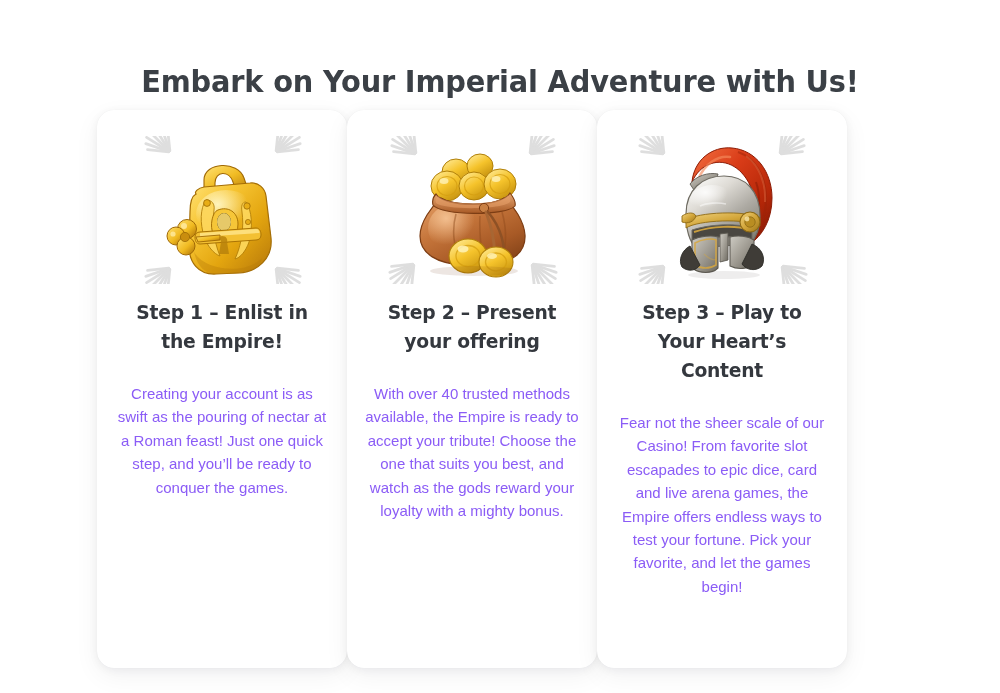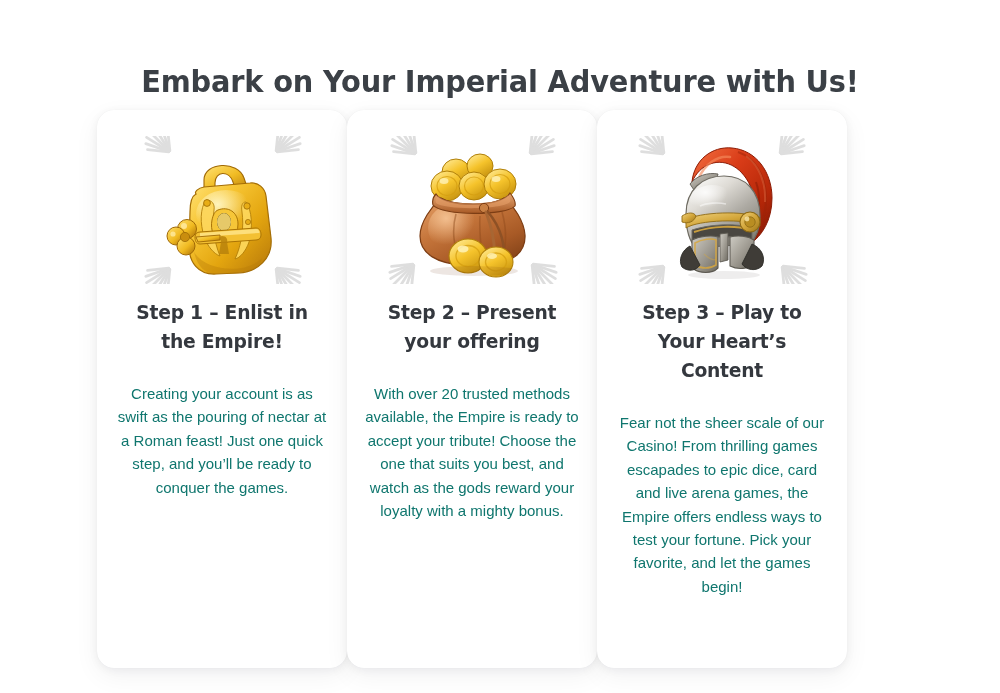--- a/index.html
+++ b/index.html
@@ -91,21 +91,21 @@
   }
 
   .card-body {
     margin: 26px 0 0 0;
     width: 100%;
     text-align: center;
     font-family: "Liberation Sans", "DejaVu Sans", sans-serif;
     font-size: 15px;
     line-height: 23.4px;
     font-weight: 400;
-    color: #0f766e;
+    color: #8b5cf6;
     letter-spacing: 0px;
     hyphens: auto;
     -webkit-hyphens: auto;
   }
 
   .card-1 .card-body { padding: 0 4px; }
   .card-2 .card-body { padding: 0 2px; }
   .card-3 .card-body { padding: 0 1px; }
 </style>
 </head>
@@ -305,21 +305,21 @@
             <ellipse cx="112" cy="126" rx="10.5" ry="9" fill="none" stroke="#d49d10" stroke-width="1.3" opacity="0.75"></ellipse>
             <ellipse cx="108" cy="120" rx="5" ry="3" fill="#fff3b8" opacity="0.8"></ellipse>
           </g>
 
           <ellipse cx="90" cy="135" rx="44" ry="5" fill="#6b3512" opacity="0.12"></ellipse>
         </svg>
       </div>
 
       <div class="card-title">Step 2 – Present your offering</div>
 
-      <p class="card-body">With over 20 trusted methods available, the Empire is ready to accept your tribute! Choose the one that suits you best, and watch as the gods reward your loyalty with a mighty bonus.</p>
+      <p class="card-body">With over 40 trusted methods available, the Empire is ready to accept your tribute! Choose the one that suits you best, and watch as the gods reward your loyalty with a mighty bonus.</p>
     </div>
 
     <div class="card card-3">
 
       <div class="card-icon">
         <svg viewBox="0 0 176 148" xmlns="http://www.w3.org/2000/svg">
           <defs>
             <linearGradient id="g3crest" x1="0.1" y1="0" x2="0.95" y2="0.9">
               <stop offset="0%" stop-color="#f06a3c"></stop>
               <stop offset="35%" stop-color="#d93c18"></stop>
@@ -413,17 +413,17 @@
 
           <path d="M66 70 C72 67 84 66 92 68" fill="none" stroke="#ffffff" stroke-width="1.6" opacity="0.5"></path>
           <path d="M70 118 C74 122 78 124 82 124" fill="none" stroke="#d7a73f" stroke-width="1.2" opacity="0.4"></path>
 
           <ellipse cx="90" cy="139" rx="36" ry="4" fill="#56534c" opacity="0.1"></ellipse>
         </svg>
       </div>
 
       <div class="card-title">Step 3 – Play to Your Heart’s Content</div>
 
-      <p class="card-body">Fear not the sheer scale of our Casino! From thrilling games escapades to epic dice, card and live arena games, the Empire offers endless ways to test your fortune. Pick your favorite, and let the games begin!</p>
+      <p class="card-body">Fear not the sheer scale of our Casino! From favorite slot escapades to epic dice, card and live arena games, the Empire offers endless ways to test your fortune. Pick your favorite, and let the games begin!</p>
     </div>
 
   </div>
 </div>
 
 </body></html>

